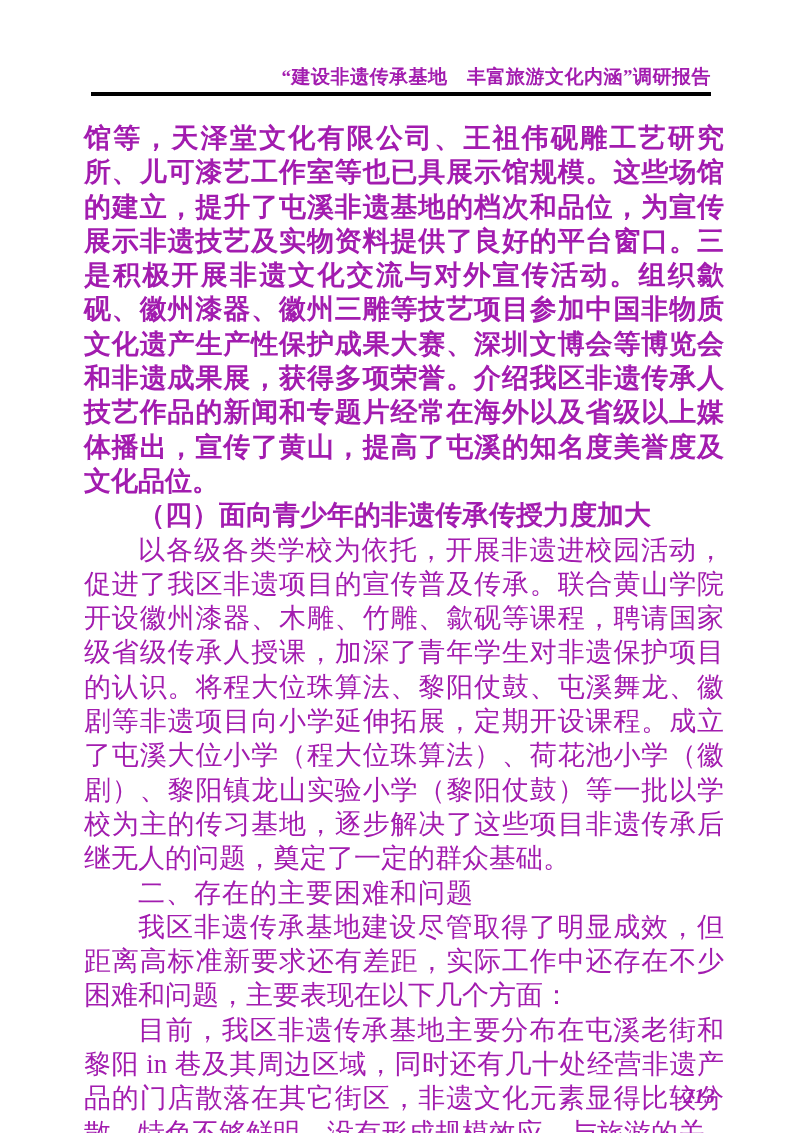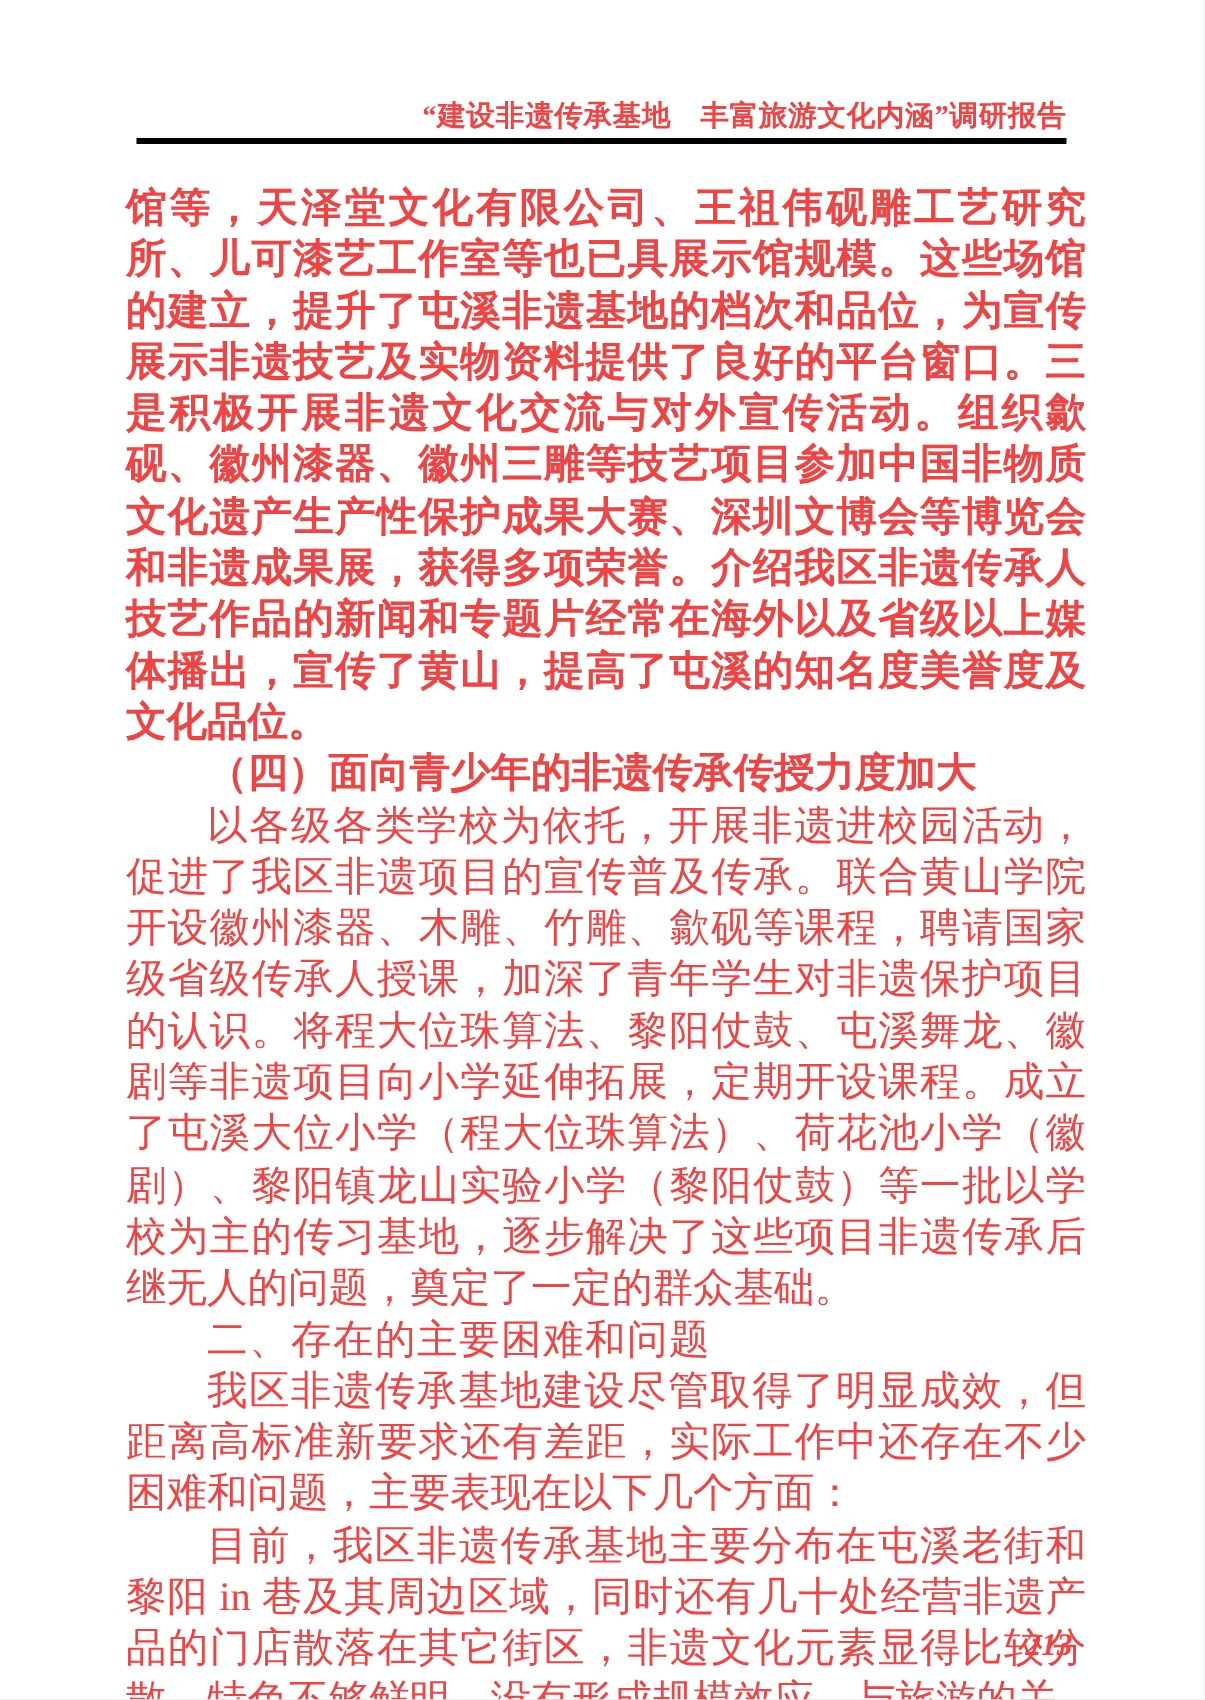--- a/index.html
+++ b/index.html
@@ -6,21 +6,21 @@
     margin: 0;
     padding: 0;
     background: #e8e8e8;
   }
   .page {
     position: relative;
     width: 803px;
     height: 1133px;
     margin: 0 auto;
     background: #ffffff;
-    color: #ef4444;
+    color: #a21caf;
     font-family: "Liberation Serif", "DejaVu Serif", serif;
     overflow: hidden;
   }
   .running-header {
     position: absolute;
     top: 64px;
     left: 91px;
     right: 92px;
     text-align: right;
     font-size: 19px;

